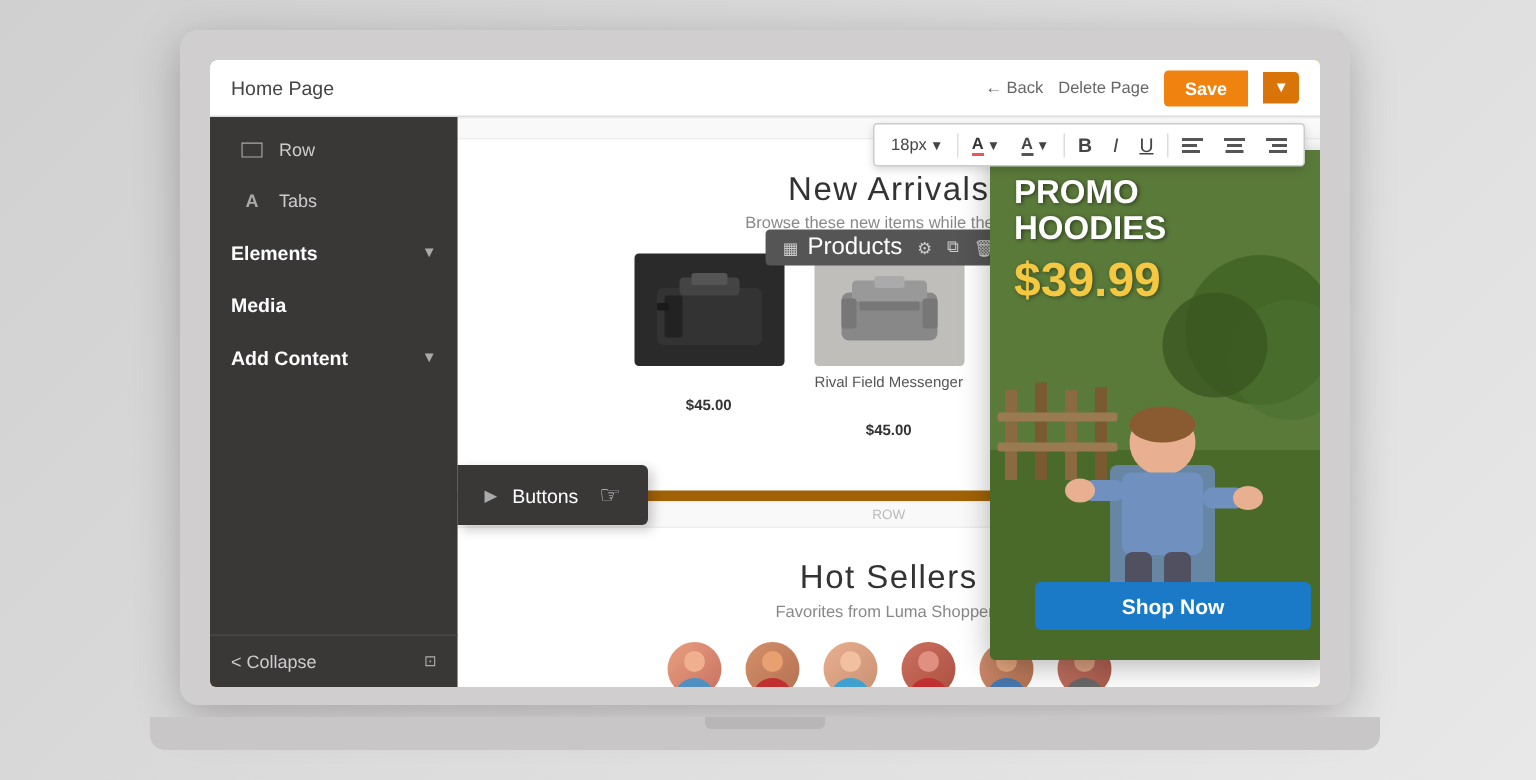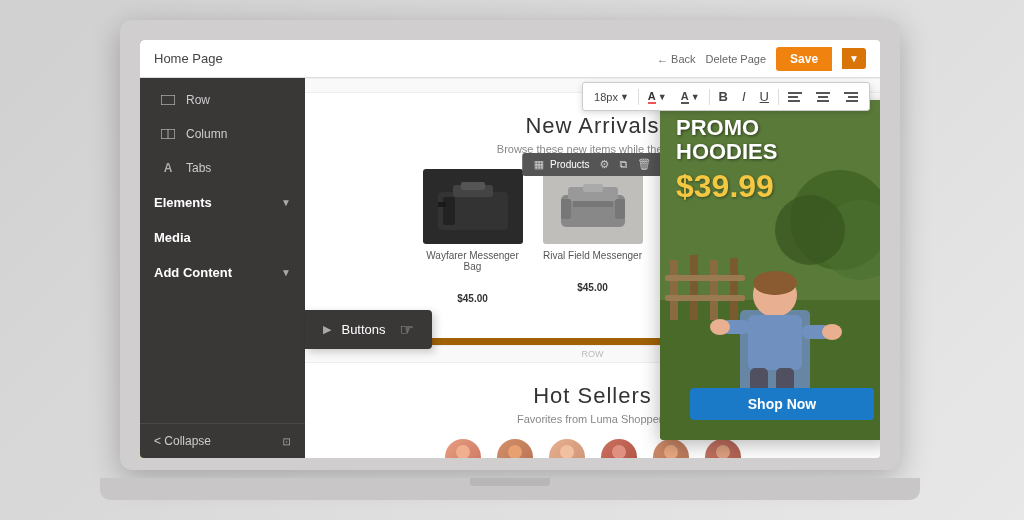--- a/index.html
+++ b/index.html
@@ -323,21 +323,21 @@
       border-radius: 3px;
       display: flex;
       align-items: center;
       gap: 2px;
       padding: 3px 8px;
       z-index: 10;
     }
 
     .products-toolbar-label {
       color: #fff;
-      font-size: 10px;
+      font-size: 16px;
       margin-right: 4px;
     }
 
     .products-toolbar-icon {
       color: #ccc;
       font-size: 11px;
       padding: 2px 4px;
       cursor: pointer;
     }
 
@@ -566,29 +566,20 @@
           <div class="sidebar-section">
             <div class="sidebar-item">
               <span class="sidebar-item-icon">
                 <svg width="14" height="10" viewBox="0 0 14 10">
                     <rect x="0" y="0" width="14" height="10" rx="1" fill="none" stroke="#aaa" stroke-width="1.5"></rect>
                   </svg>
               </span>
               <span>Row</span>
             </div>
             <div class="sidebar-item">
-              <span class="sidebar-item-icon">
-                <svg width="14" height="10" viewBox="0 0 14 10">
-                    <rect x="0" y="0" width="14" height="10" rx="1" fill="none" stroke="#aaa" stroke-width="1.5"></rect>
-                    <line x1="7" y1="0" x2="7" y2="10" stroke="#aaa" stroke-width="1"></line>
-                  </svg>
-              </span>
-              <span>Column</span>
-            </div>
-            <div class="sidebar-item">
               <span class="sidebar-item-icon" style="font-size:12px;color:#aaa;font-weight:bold">A</span>
               <span>Tabs</span>
             </div>
           </div>
 
           <div class="sidebar-section">
             <div class="sidebar-section-header">
               <span>Elements</span>
               <span class="arrow">▼</span>
             </div>
@@ -642,21 +633,20 @@
               <div class="product-item">
                 <div class="product-image" style="background:#2a2a2a;display:flex;align-items:center;justify-content:center;">
                   <svg width="80" height="60" viewBox="0 0 80 60">
                     <rect x="5" y="15" width="70" height="38" rx="4" fill="#333"></rect>
                     <rect x="20" y="8" width="40" height="12" rx="3" fill="#444"></rect>
                     <rect x="28" y="5" width="24" height="8" rx="2" fill="#555"></rect>
                     <rect x="10" y="20" width="12" height="28" rx="2" fill="#222"></rect>
                     <rect x="5" y="25" width="8" height="5" rx="1" fill="#1a1a1a"></rect>
                   </svg>
                 </div>
-                <div class="product-name">Wayfarer Messenger Bag</div>
                 <div class="product-price">$45.00</div>
               </div>
 
               <div class="product-item">
                 <div class="product-image" style="background:#c0bebb;display:flex;align-items:center;justify-content:center;">
                   <svg width="80" height="60" viewBox="0 0 80 60">
                     <rect x="8" y="18" width="64" height="32" rx="5" fill="#888"></rect>
                     <rect x="15" y="10" width="50" height="14" rx="3" fill="#999"></rect>
                     <rect x="30" y="7" width="20" height="8" rx="2" fill="#aaa"></rect>
                     <rect x="8" y="22" width="10" height="20" rx="2" fill="#777"></rect>

